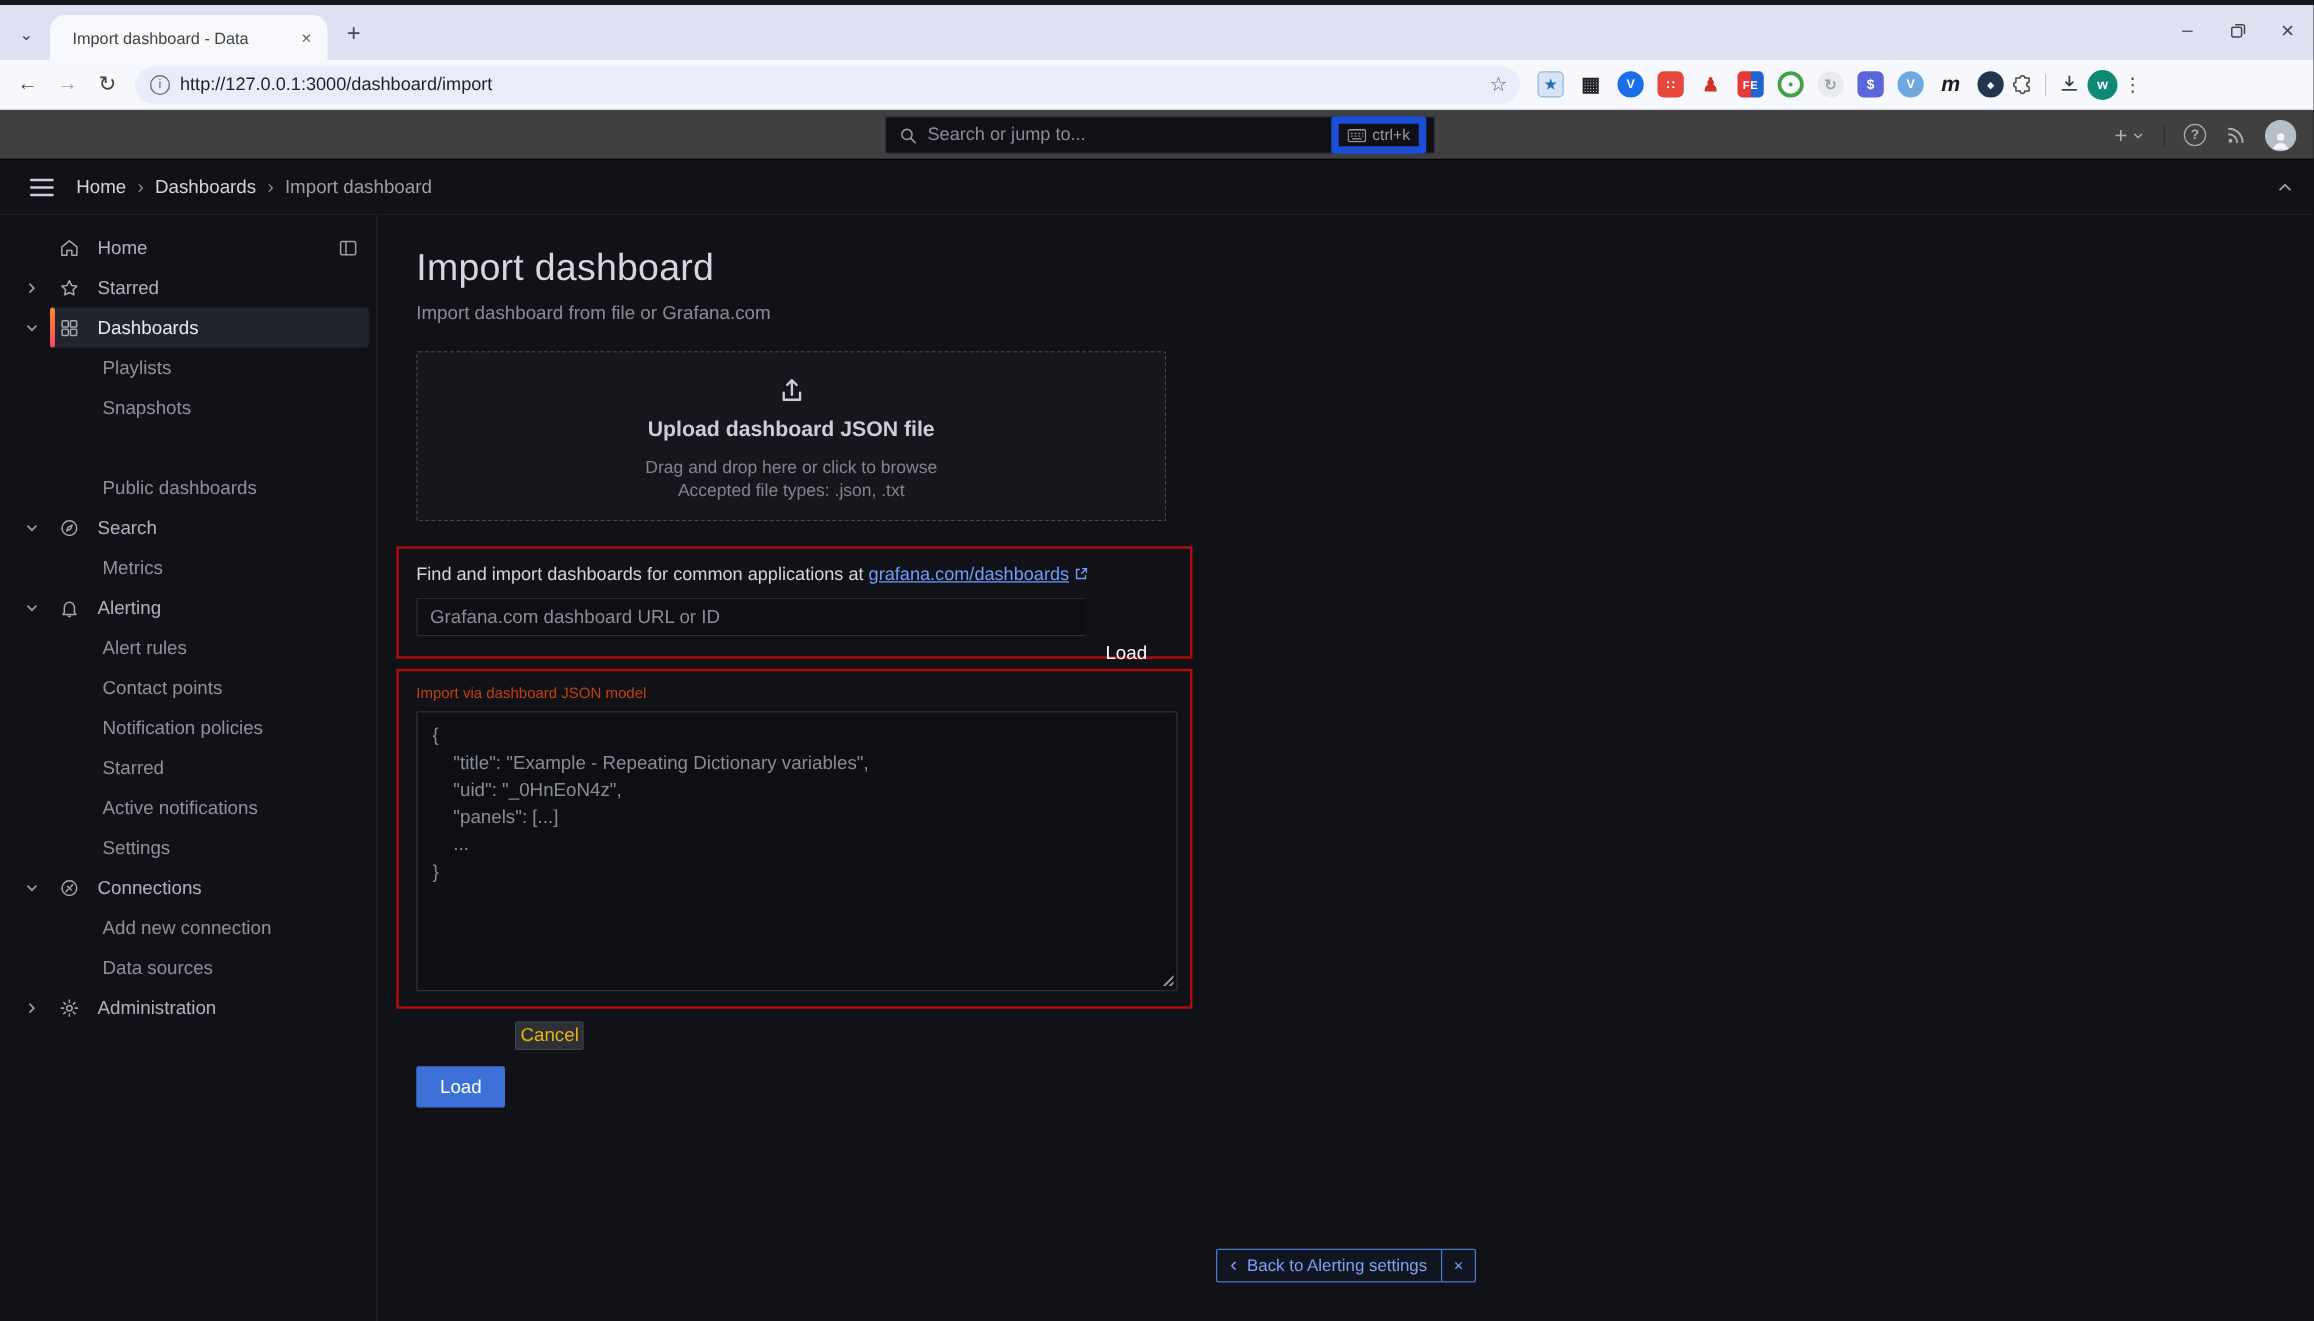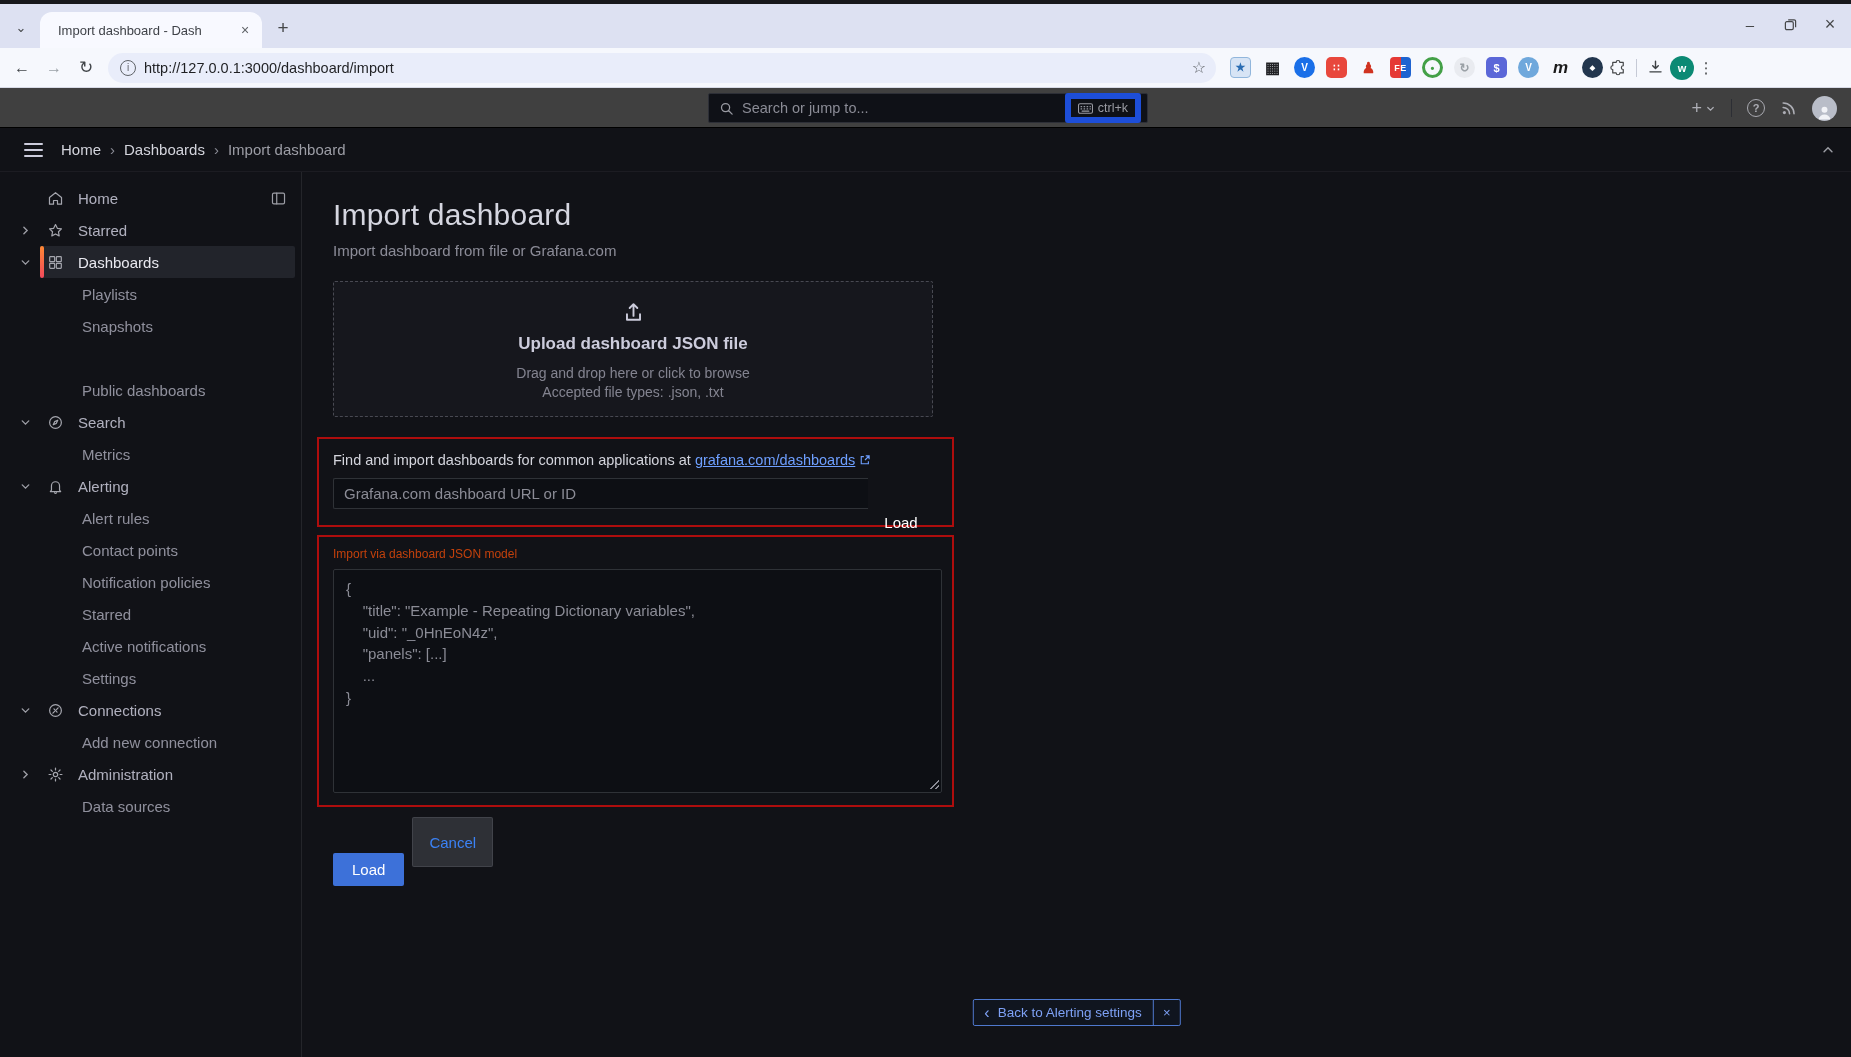--- a/index.html
+++ b/index.html
@@ -90,39 +90,39 @@
   .gcom-input::placeholder, .json-area::placeholder { color:#8b8c96; opacity:1; }
   .btn { border:none; border-radius:2px; font-family:"Liberation Sans",sans-serif; font-size:15px; font-weight:500; cursor:pointer; }
   .btn-primary { background:#3d71d9; color:#fff;margin-top:36px; }
   .btn-load-inline { width:66px; border-radius:0 2px 2px 0; }
   .json-label { font-size:12px; font-weight:500; color:#c2410c; }
   .json-wrap { position:relative; margin-top:8px; }
   .json-area { display:block; width:100%; height:224px; background:#0d0f14; border:1px solid #2f3237; border-radius:2px; padding:8px 12px; color:#ccccdc; font-size:15px; line-height:1.45; resize:none; outline:none; font-family:"Liberation Sans",sans-serif; white-space:pre; }
   .resize-grip { position:absolute; right:3px; bottom:4px; width:11px; height:11px; clip-path:polygon(100% 0,100% 100%,0 100%); background:repeating-linear-gradient(135deg,transparent 0 2px,#8b8c96 2px 3.5px); pointer-events:none; }
   .action-row { display:flex; gap:8px; margin-top:10px; }
   .btn-load { height:33px; padding:0 19px; }
-  .btn-cancel { height:50px; padding:0 16px; background:#2e3036; border:1px solid rgba(204,204,220,0.12); color:#3b82f6; }
+  .btn-cancel { height:23px; padding:0 3px; background:#2e3036; border:1px solid rgba(204,204,220,0.12); color:#eab308; }
 
   .toast { position:absolute; left:50%; transform:translateX(-50%); bottom:31px; height:27px; display:flex; align-items:center; border:1px solid #4f79cf; border-radius:2px; background:#10151f; color:#7ea1f5; font-size:13.5px; cursor:pointer; }
   .toast-main { display:flex; align-items:center; gap:8px; padding:0 11px; height:100%; }
   .toast-close { width:27px; height:100%; display:flex; align-items:center; justify-content:center; border-left:1px solid #4f79cf; font-size:13px; }
 </style>
 </head>
 <body>
 
 <div class="frame-top"></div>
 <div class="tabstrip">
   <div class="tab-search">
       <span>⌄</span>
     </div>
   <div class="tab">
     <span><span class="logo-blob" style="width:16px;height:16px;"><svg viewBox="0 0 24 24">
             <path d="M12 6.2c3.2 0 5.8 2.6 5.8 5.8S15.2 17.8 12 17.8 6.2 15.2 6.2 12c0-2.5 2-4.5 4.5-4.5 2 0 3.6 1.6 3.6 3.6 0 1.5-1.2 2.7-2.7 2.7" fill="none" stroke="#101116" stroke-width="2.2"></path>
           </svg></span></span>
-    <span class="tab-title">Import dashboard - Dash</span>
+    <span class="tab-title">Import dashboard - Data</span>
     <span class="tab-close">×</span>
   </div>
   <div class="newtab">+</div>
   <div class="win-controls">
     <span>–</span>
     <span>
         <svg class="gicon" width="13" height="13" viewBox="0 0 14 14" style="margin:0 auto">
           <rect x="1.5" y="4" width="8.5" height="8.5" rx="1.5" fill="none" stroke="#454749" stroke-width="1.3"></rect>
           <path d="M4.5 2h6.5a1.5 1.5 0 0 1 1.5 1.5V10" fill="none" stroke="#454749" stroke-width="1.3"></path>
         </svg>
@@ -393,39 +393,39 @@
           <span class="side-label">Connections</span>
         </div>
       </div>
       <div class="side-row">
         <span class="chev"></span>
         <div class="side-link child">
           <span class="side-label">Add new connection</span>
         </div>
       </div>
       <div class="side-row">
+        <span class="chev"></span>
+        <div class="side-link child">
+          <span class="side-label">Data sources</span>
+        </div>
+      </div>
+      <div class="side-row">
         <span class="chev">
           <svg width="13" height="13" viewBox="0 0 16 16" fill="none" stroke="currentColor" stroke-width="1.7" stroke-linecap="round">
             <path d="M6 4l4 4-4 4"></path>
           </svg>
         </span>
         <div class="side-link">
           <span class="side-icon">
             <svg width="17" height="17" viewBox="0 0 24 24" fill="none" stroke="currentColor" stroke-width="1.7" stroke-linecap="round" stroke-linejoin="round">
               <circle cx="12" cy="12" r="3.1"></circle>
               <path d="M12 2.9v2.6M12 18.5v2.6M2.9 12h2.6M18.5 12h2.6M5.6 5.6l1.9 1.9M16.5 16.5l1.9 1.9M18.4 5.6l-1.9 1.9M7.5 16.5l-1.9 1.9"></path>
             </svg>
           </span>
           <span class="side-label">Administration</span>
-        </div>
-      </div>
-      <div class="side-row">
-        <span class="chev"></span>
-        <div class="side-link child">
-          <span class="side-label">Data sources</span>
         </div>
       </div>
     </div>
 
   <div class="content">
     <h1 class="page-title">Import dashboard</h1>
     <div class="page-sub">Import dashboard from file or Grafana.com</div>
 
     <div class="dropzone">
       <span class="dz-icon">

